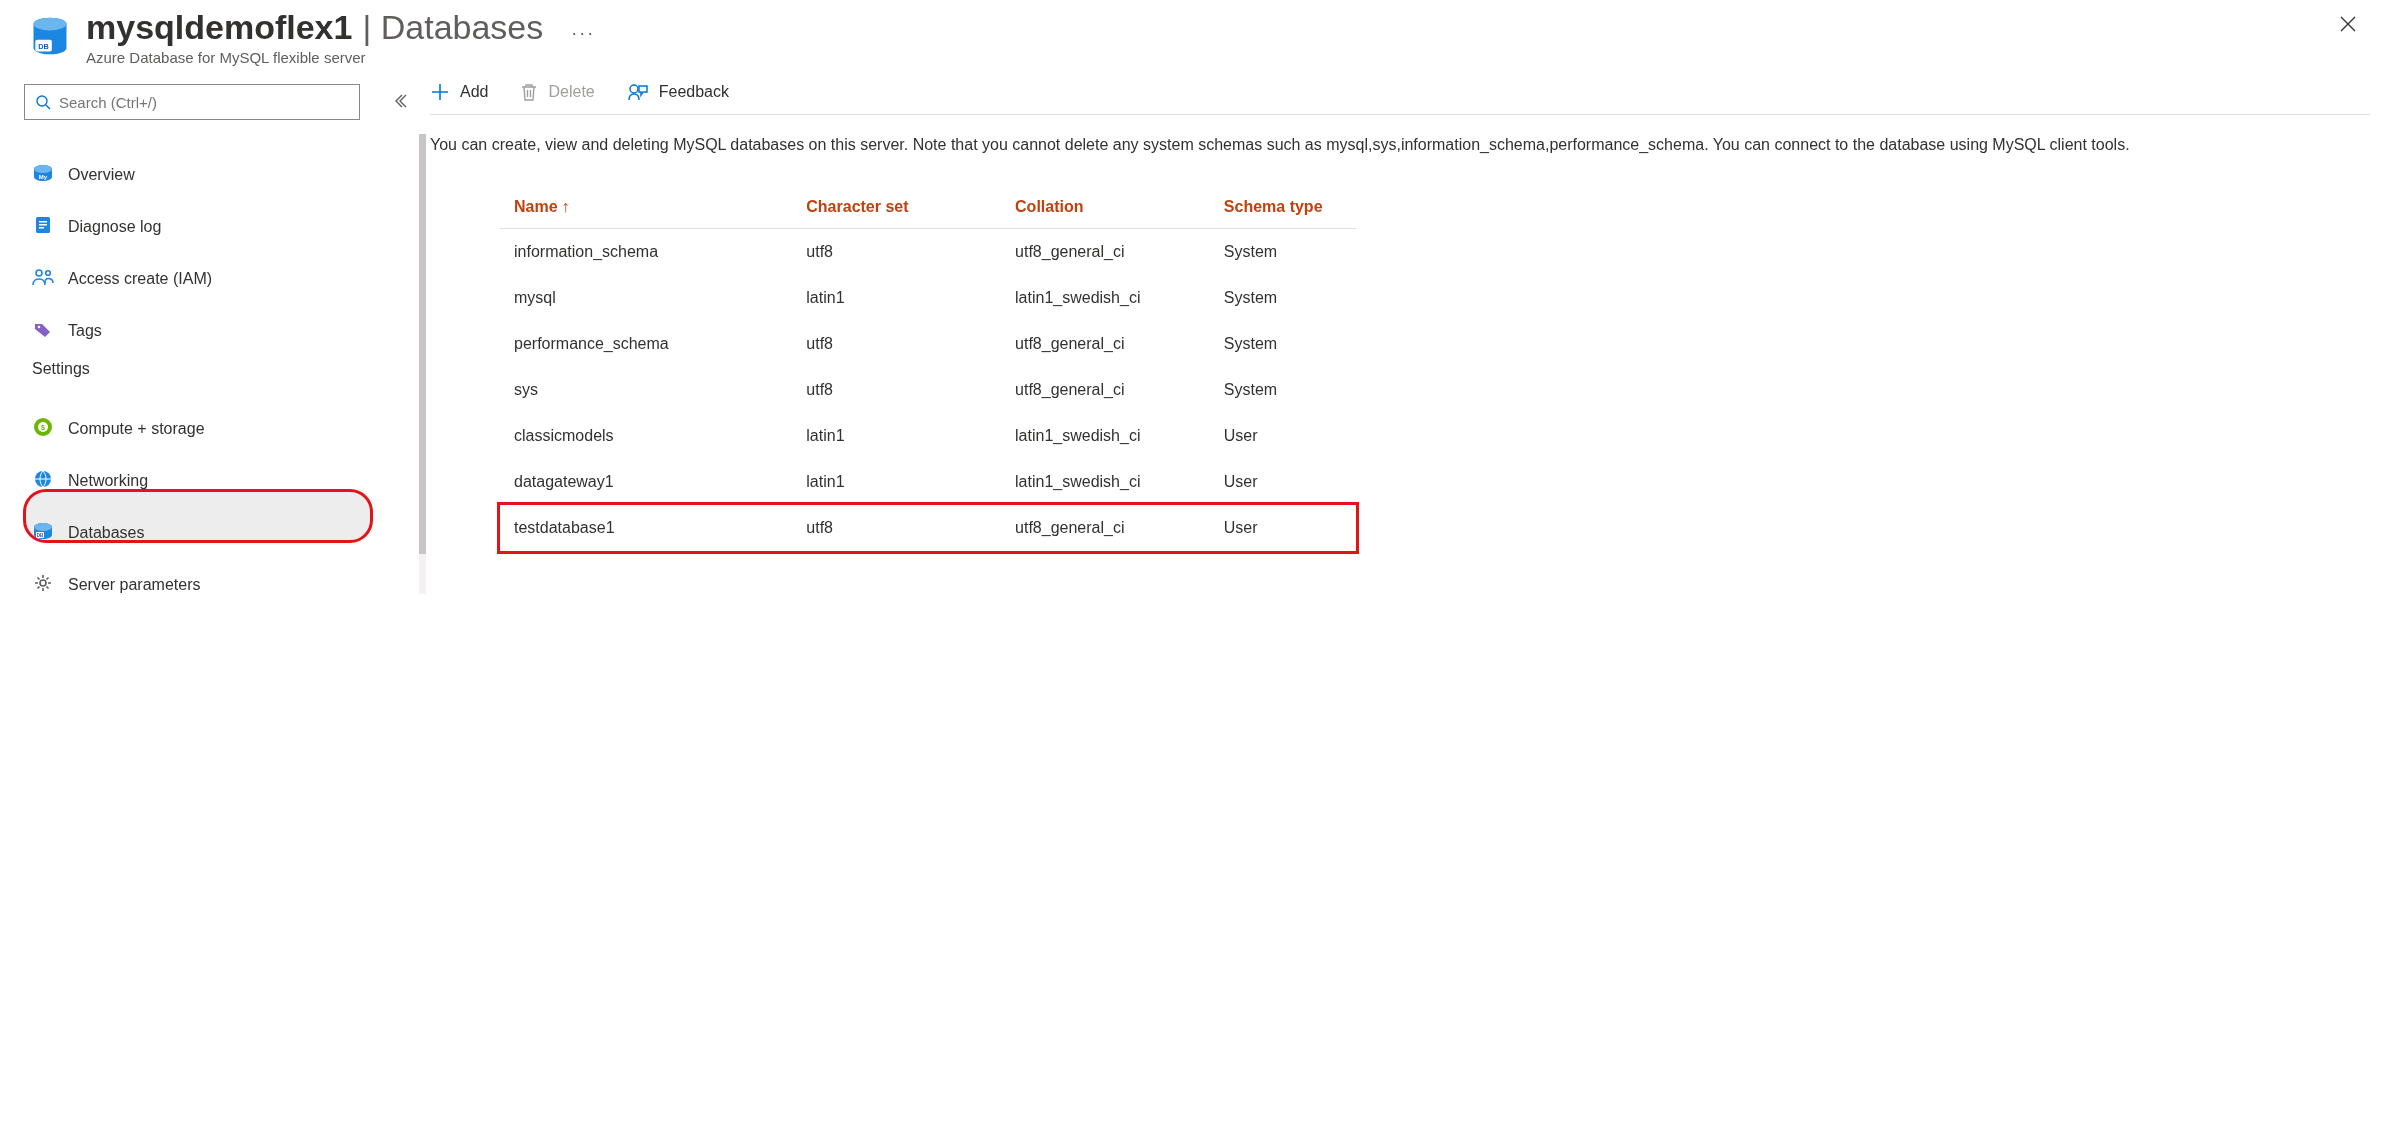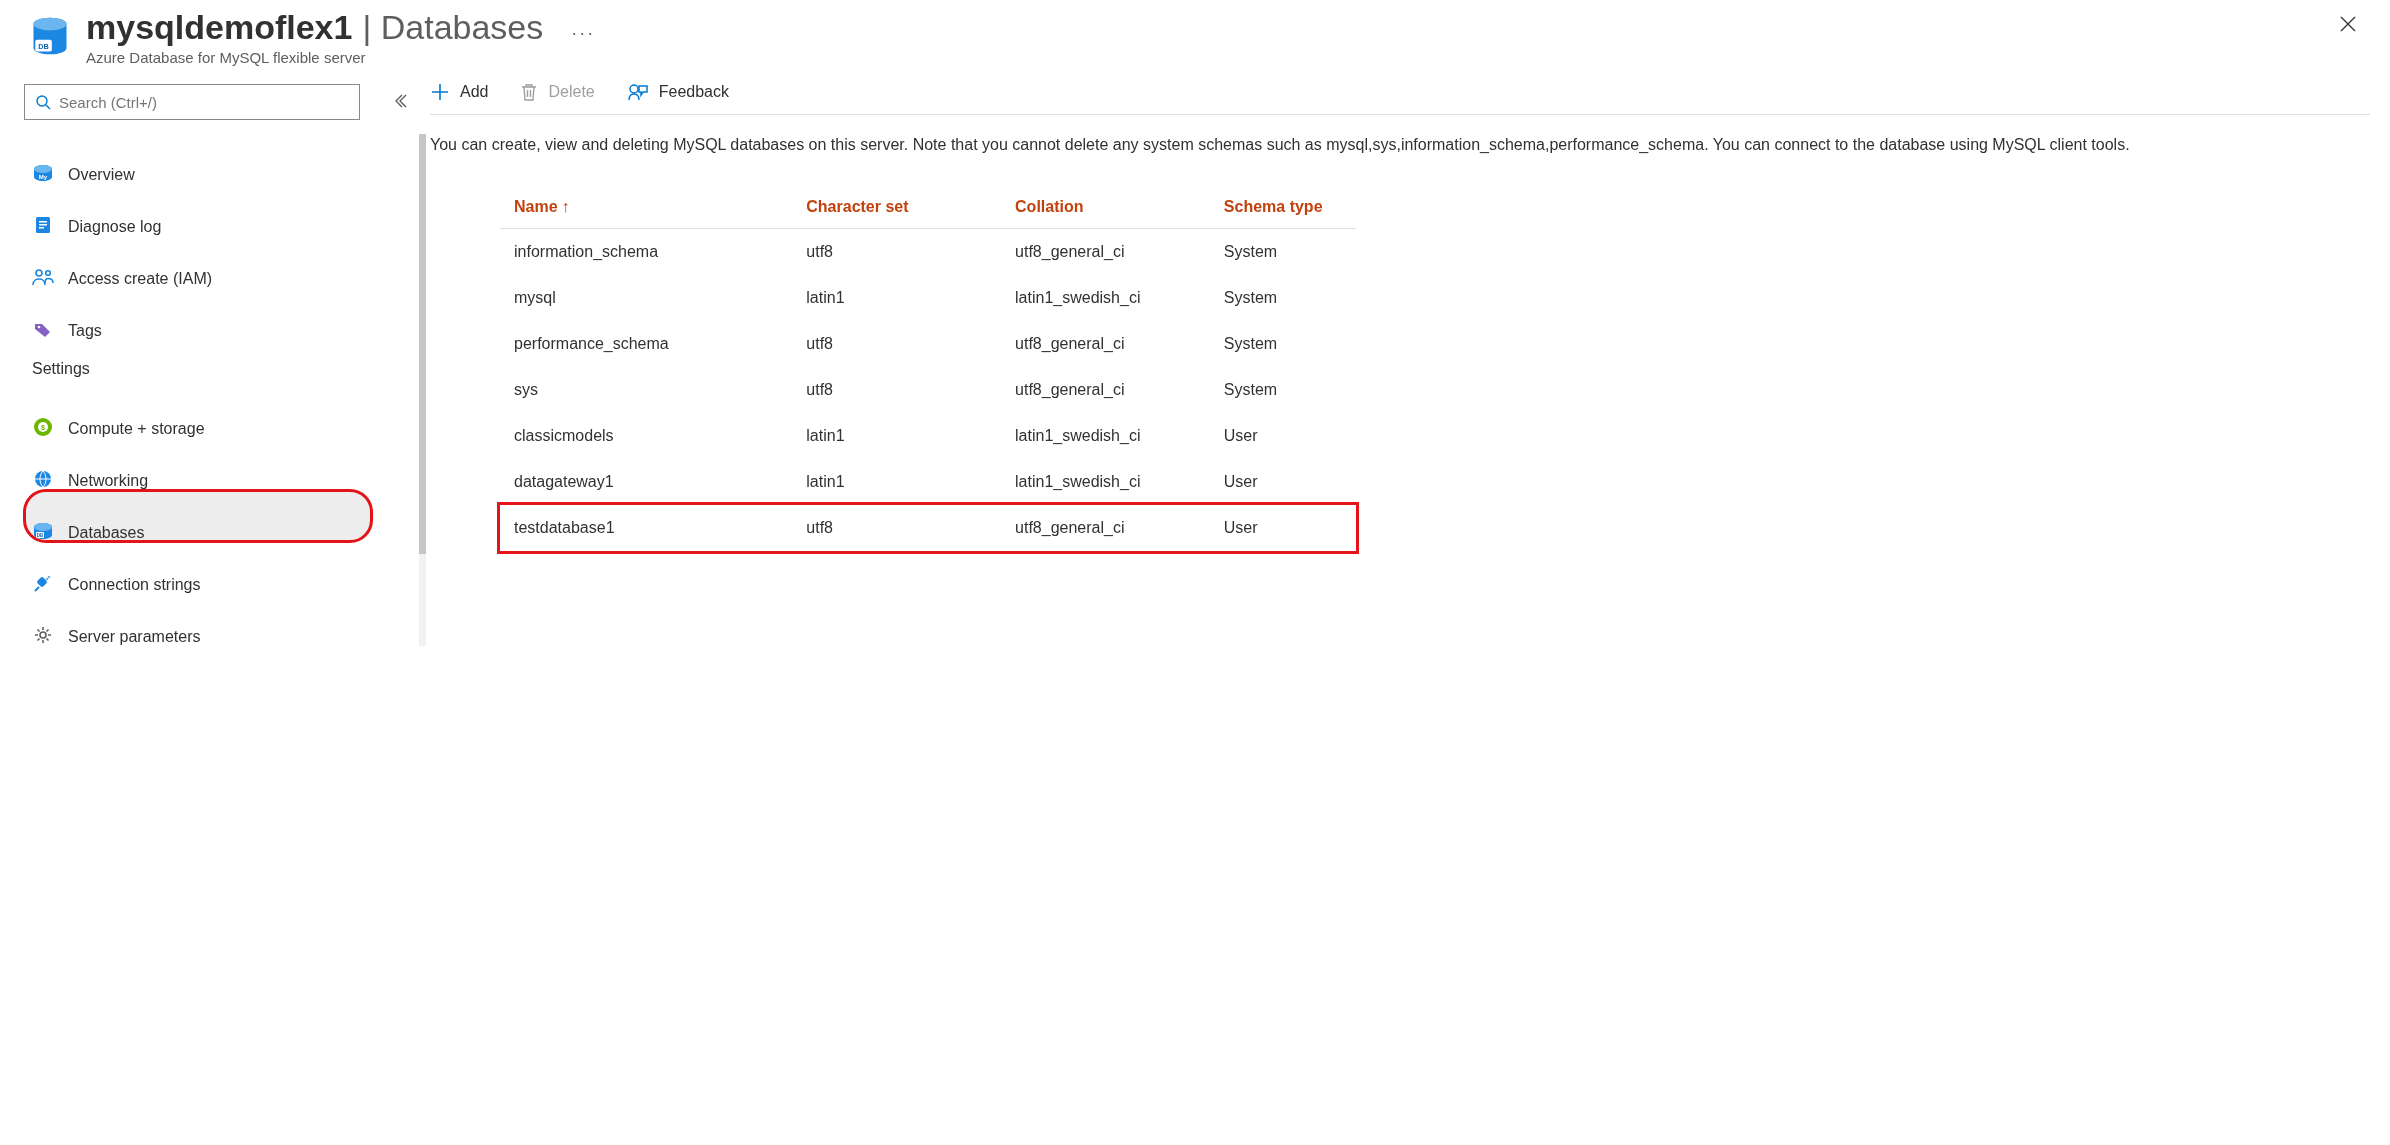--- a/index.html
+++ b/index.html
@@ -332,31 +332,20 @@
               <path d="M10 2 C5 2 1 4 1 6 L1 14 C1 16 5 18 10 18 C15 18 19 16 19 14 L19 6 C19 4 15 2 10 2" fill="#1c87e2"></path>
               <ellipse cx="10" cy="6" rx="9" ry="4" fill="#6cb6ef"></ellipse>
               <rect x="3" y="11" width="8" height="6" rx="1" fill="#fff"></rect>
               <text x="7" y="15.5" font-size="4.5" font-weight="700" text-anchor="middle" fill="#1060b0">DB</text>
             </svg>
         </span>
         <span>Databases</span>
       </div>
     </div>
 
-    <div class="nav-item">
-      <span class="nav-icon">
-        <svg width="20" height="20" viewBox="0 0 20 20">
-            <path d="M6 14 L2 18" stroke="#1c87e2" stroke-width="2"></path>
-            <rect x="5" y="5" width="8" height="8" rx="2" transform="rotate(45 9 9)" fill="#1c87e2"></rect>
-            <circle cx="14" cy="6" r="1.3" fill="#6cb6ef"></circle>
-            <circle cx="16" cy="4" r="1.3" fill="#6cb6ef"></circle>
-          </svg>
-      </span>
-      <span>Connection strings</span>
-    </div>
 
     <div class="nav-item">
       <span class="nav-icon">
         <svg width="20" height="20" viewBox="0 0 20 20">
             <circle cx="10" cy="10" r="3" fill="none" stroke="#605e5c" stroke-width="1.6"></circle>
             <path d="M10 2 L10 5 M10 15 L10 18 M2 10 L5 10 M15 10 L18 10 M4.5 4.5 L6.5 6.5 M13.5 13.5 L15.5 15.5 M15.5 4.5 L13.5 6.5 M6.5 13.5 L4.5 15.5" stroke="#605e5c" stroke-width="1.6"></path>
           </svg>
       </span>
       <span>Server parameters</span>
     </div>

